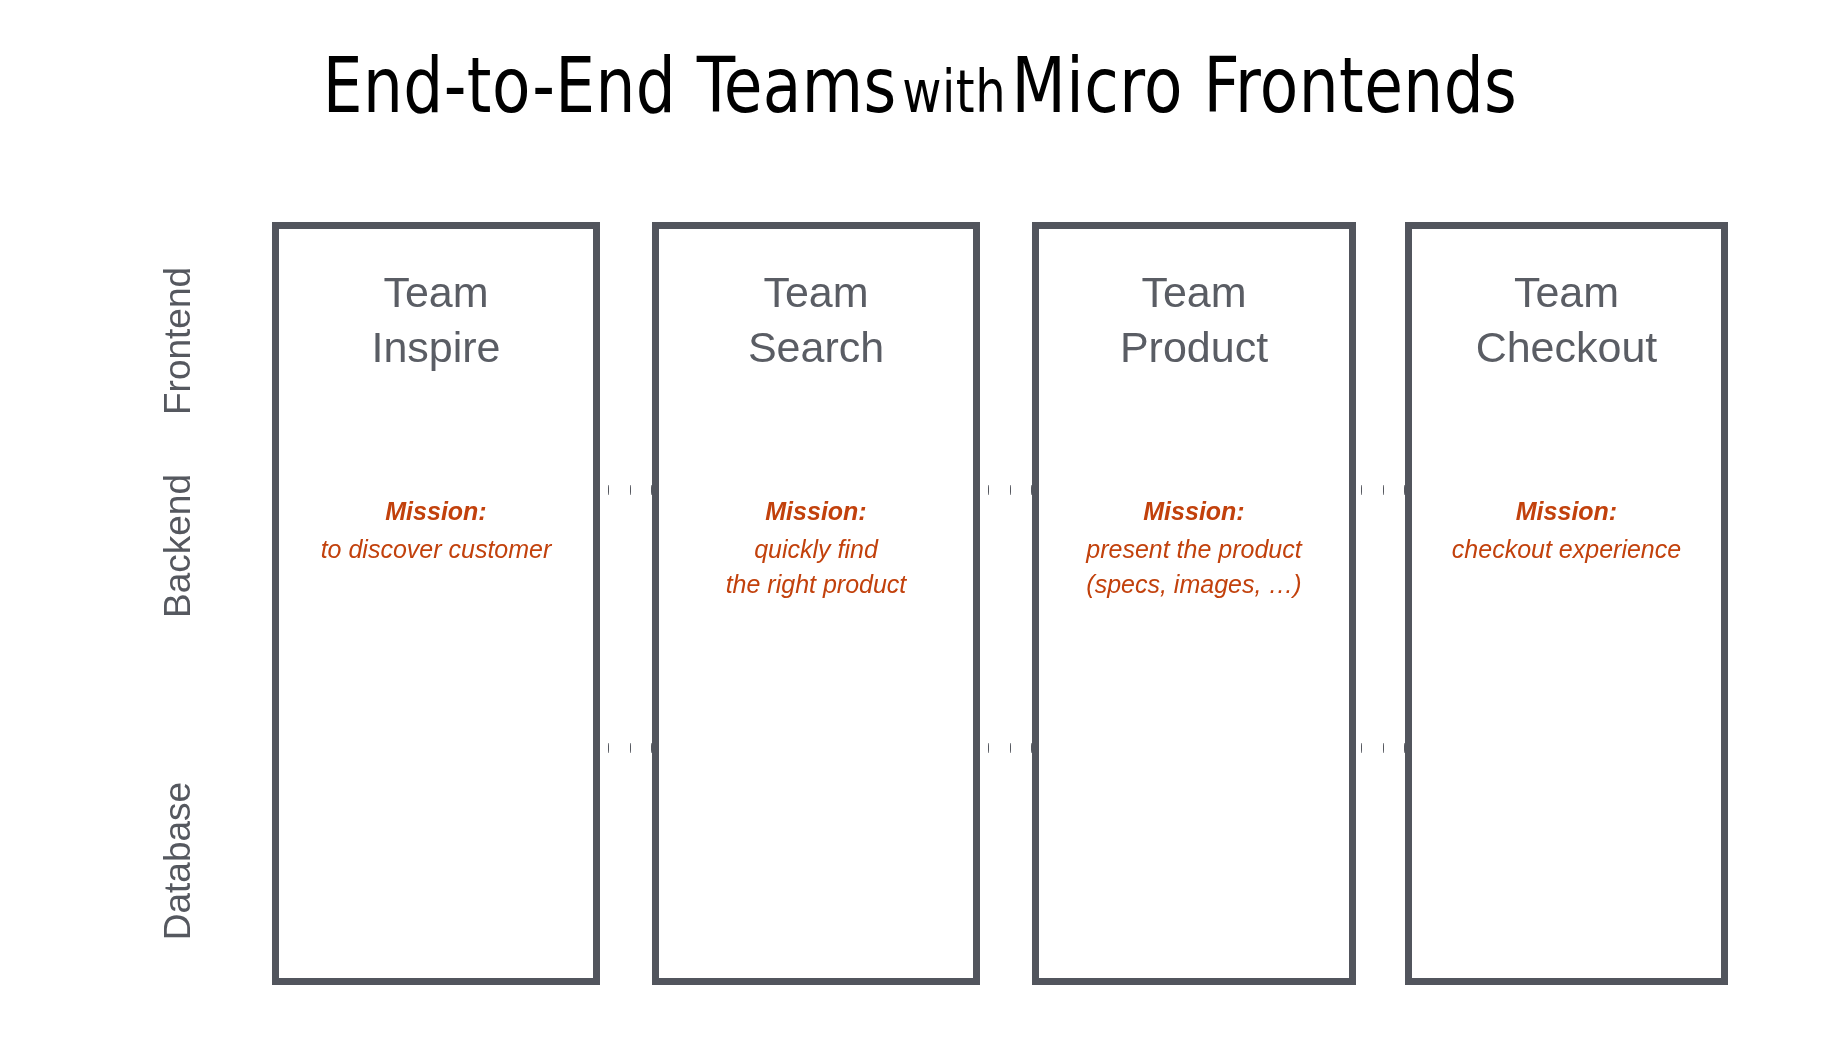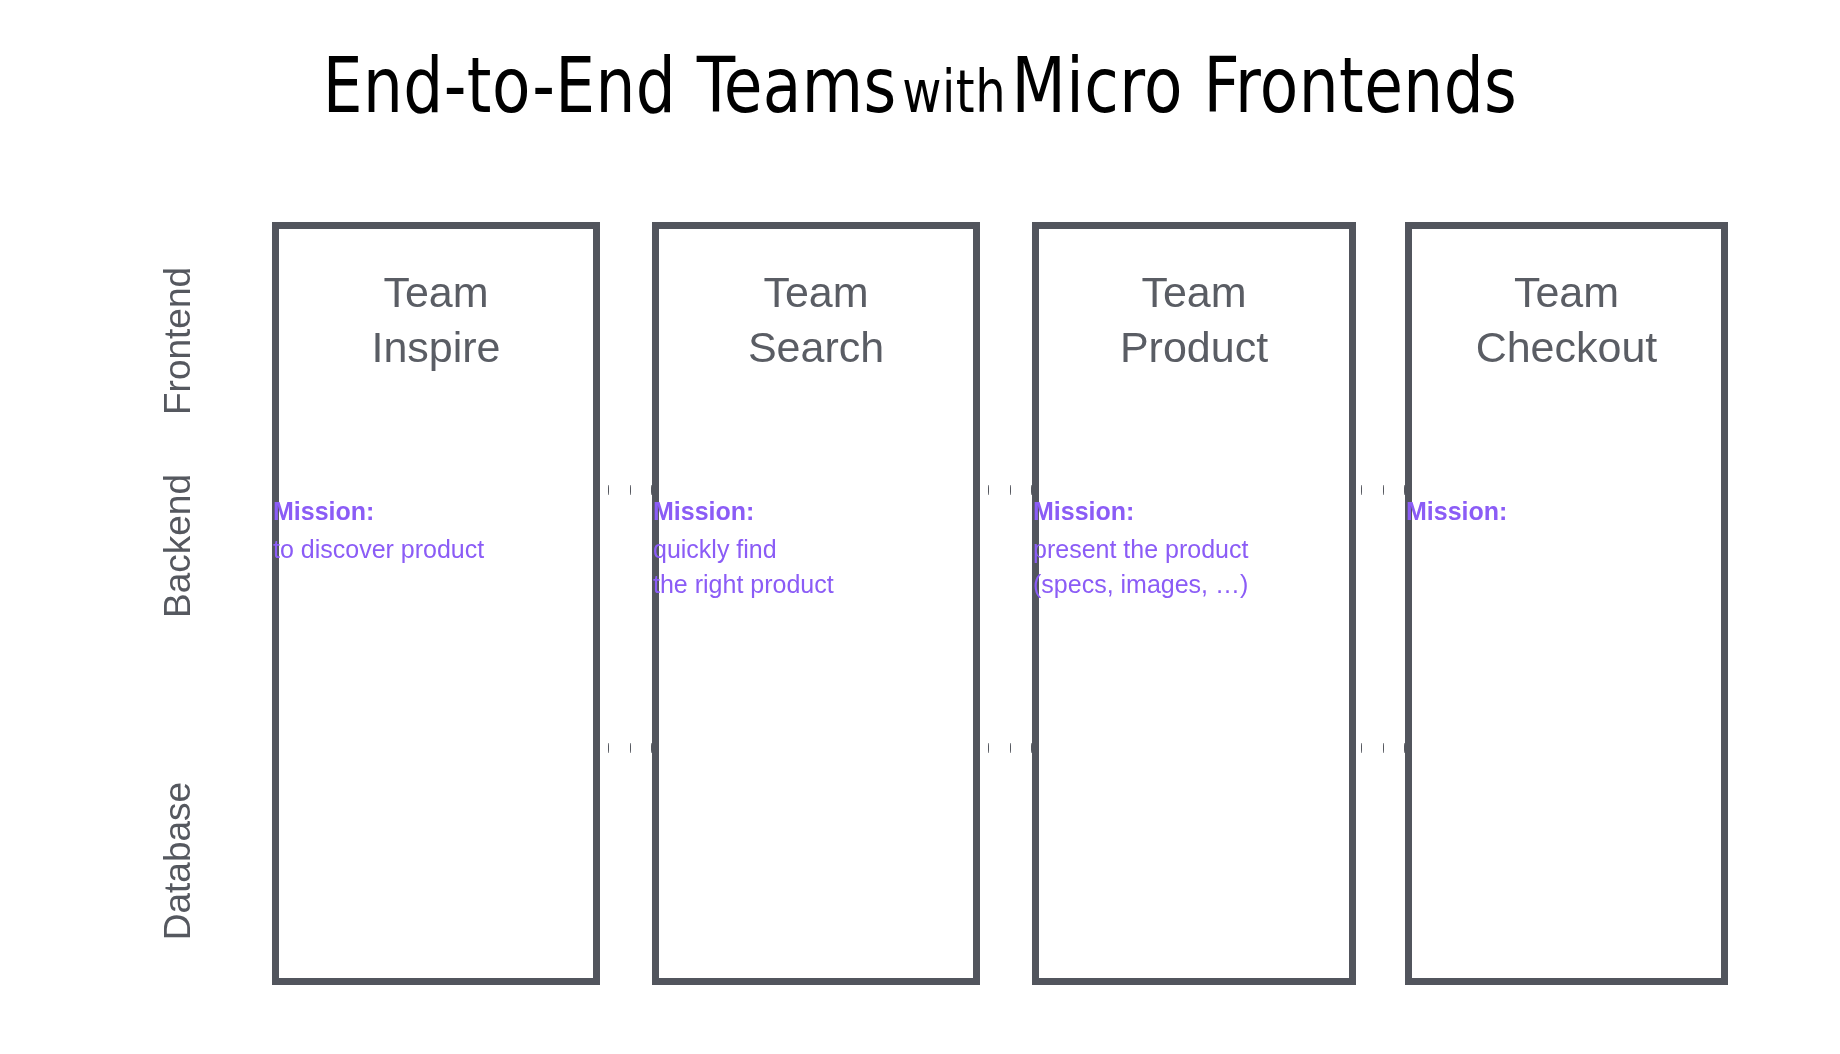--- a/index.html
+++ b/index.html
@@ -122,24 +122,25 @@
     font-weight: 400;
     line-height: 1.28;
   }
   .team-title .line { display: block; }
 
   .mission {
     position: absolute;
     left: -6px;
     right: -6px;
     top: 265px;
-    text-align: left;
-    color: #8b5cf6;
+    text-align: center;
+    color: #c2410c;
     font-size: 25px;
     line-height: 1.42;
+    font-style: italic;
   }
   .mission .mission-label {
     display: block;
     font-weight: 700;
     font-size: 25px;
     margin-bottom: 2px;
   }
   .mission .mission-line {
     display: block;
     font-weight: 400;
@@ -208,21 +209,21 @@
     <span class="dot"></span>
   </div>
 
   <div class="team-box box-1">
     <div class="team-title">
       <span class="line">Team</span>
       <span class="line">Inspire</span>
     </div>
     <div class="mission">
       <span class="mission-label">Mission:</span>
-      <span class="mission-line">to discover product</span>
+      <span class="mission-line">to discover customer</span>
     </div>
   </div>
 
   <div class="team-box box-2">
     <div class="team-title">
       <span class="line">Team</span>
       <span class="line">Search</span>
     </div>
     <div class="mission">
       <span class="mission-label">Mission:</span>
@@ -243,16 +244,17 @@
     </div>
   </div>
 
   <div class="team-box box-4">
     <div class="team-title">
       <span class="line">Team</span>
       <span class="line">Checkout</span>
     </div>
     <div class="mission">
       <span class="mission-label">Mission:</span>
+      <span class="mission-line">checkout experience</span>
     </div>
   </div>
 
 </div>
 
 </body></html>

